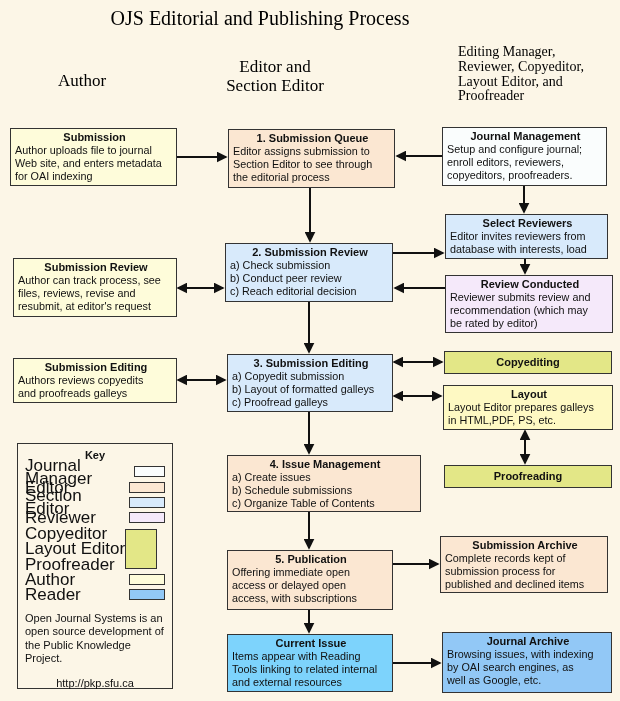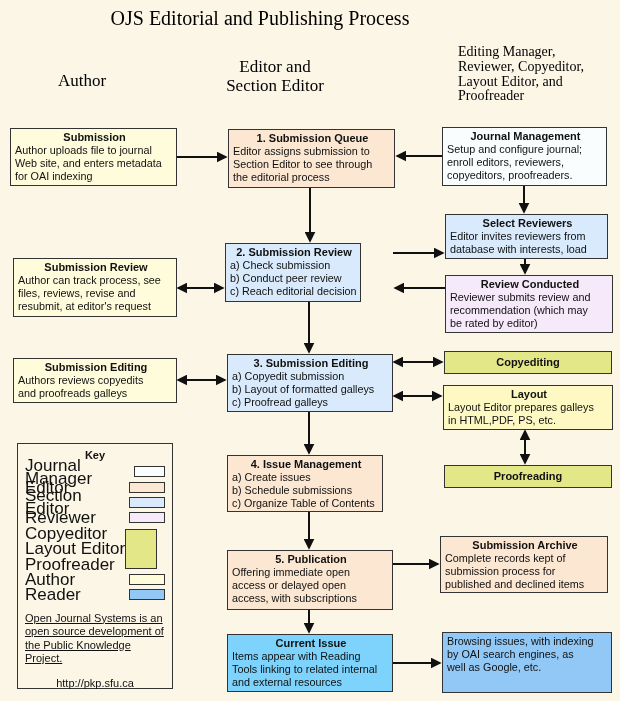--- a/index.html
+++ b/index.html
@@ -32,21 +32,21 @@
     position:absolute; left:17px; top:443px; width:156px; height:246px;
     box-sizing:border-box; border:1.5px solid #333; padding:4px 7px 0 7px; z-index:2;
   }
   .key-title { text-align:center; font-weight:bold; font-size:11px; line-height:14px; margin-bottom:2px; }
   .krow { display:flex; justify-content:space-between; align-items:center; height:15.4px; }
   .klabel { font-size:17px; line-height:13px; }
   .kswatch { width:36px; height:11px; box-sizing:border-box; border:1px solid #333; }
   .kgroup { display:flex; justify-content:flex-start; align-items:center; }
   .kgroup .klabels .klabel { height:15.4px; display:flex; align-items:center; }
   .kswatch-tall { width:32px; height:40px; box-sizing:border-box; border:1px solid #333; margin-right:2px; }
-  .knote { font-size:11px; line-height:13.5px; margin-top:9px; white-space:pre-line;text-decoration:underline; }
+  .knote { font-size:11px; line-height:13.5px; margin-top:9px; white-space:pre-line; }
   .kurl { font-size:11px; text-align:center; margin-top:11px; }
 </style>
 </head>
 <body>
 
 <div class="stage" style="background-color: rgb(252, 246, 231);">
 
   <div class="page-title serif">OJS Editorial and Publishing Process</div>
   <div class="colhead serif ch-author">Author</div>
   <div class="colhead serif ch-editor">Editor and
@@ -101,21 +101,21 @@
     <div class="bb">Setup and configure journal;
 enroll editors, reviewers,
 copyeditors, proofreaders.</div>
   </div>
 
   <div class="box" style="left: 445px; top: 214px; width: 163px; height: 45px; background-color: rgb(216, 234, 251);">
     <div class="bt">Select Reviewers</div>
     <div class="bb">Editor invites reviewers from
 database with interests, load</div>
   </div>
-  <div class="box" style="left: 225px; top: 243px; width: 136px; height: 59px; background-color: rgb(216, 234, 251);">
+  <div class="box" style="left: 225px; top: 243px; width: 168px; height: 59px; background-color: rgb(216, 234, 251);">
     <div class="bt">2. Submission Review</div>
     <div class="bb">a) Check submission
 b) Conduct peer review
 c) Reach editorial decision</div>
   </div>
   <div class="box" style="left: 13px; top: 258px; width: 164px; height: 59px; background-color: rgb(254, 252, 218);">
     <div class="bt">Submission Review</div>
     <div class="bb">Author can track process, see
 files, reviews, revise and
 resubmit, at editor's request</div>
@@ -143,21 +143,21 @@
   </div>
   <div class="box" style="left: 443px; top: 385px; width: 170px; height: 45px; background-color: #fef9c3;">
     <div class="bt">Layout</div>
     <div class="bb">Layout Editor prepares galleys
 in HTML,PDF, PS, etc.</div>
   </div>
   <div class="box center-v" style="left: 444px; top: 465px; width: 168px; height: 23px; background-color: rgb(227, 231, 135);">
     <div class="bt">Proofreading</div>
   </div>
 
-  <div class="box" style="left: 227px; top: 455px; width: 156px; height: 57px; background-color: rgb(251, 231, 210);">
+  <div class="box" style="left: 227px; top: 455px; width: 194px; height: 57px; background-color: rgb(251, 231, 210);">
     <div class="bt">4. Issue Management</div>
     <div class="bb">a) Create issues
 b) Schedule submissions
 c) Organize Table of Contents</div>
   </div>
 
   <div class="box" style="left: 227px; top: 550px; width: 166px; height: 60px; background-color: rgb(251, 231, 210);">
     <div class="bt">5. Publication</div>
     <div class="bb">Offering immediate open
 access or delayed open
@@ -170,20 +170,21 @@
 published and declined items</div>
   </div>
 
   <div class="box" style="left: 227px; top: 634px; width: 166px; height: 58px; background-color: #7dd3fc;">
     <div class="bt">Current Issue</div>
     <div class="bb">Items appear with Reading
 Tools linking to related internal
 and external resources</div>
   </div>
   <div class="box" style="left: 442px; top: 632px; width: 170px; height: 61px; background-color: rgb(146, 200, 246);">
+    <div class="bt">Journal Archive</div>
     <div class="bb">Browsing issues, with indexing
 by OAI search engines, as
 well as Google, etc.</div>
   </div>
 
   <div class="keybox">
     <div class="key-title">Key</div>
     <div class="krow">
       <span class="klabel">Journal Manager</span>
       <span class="kswatch" style="background-color: rgb(250, 253, 253);"></span>

